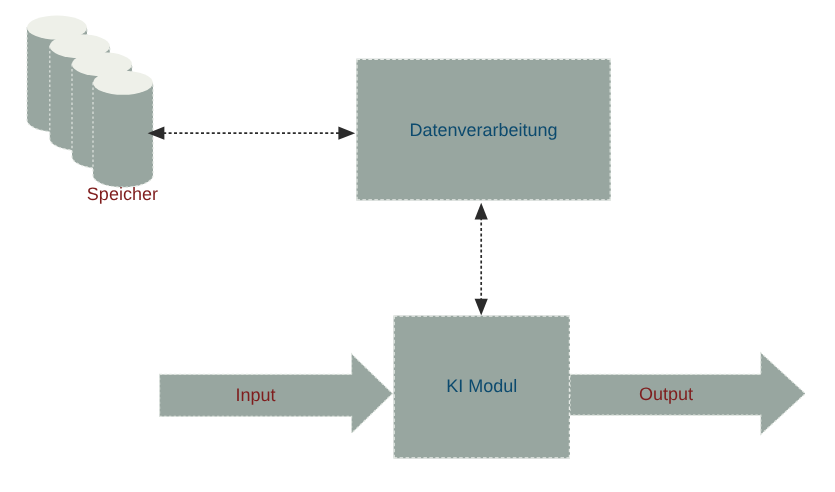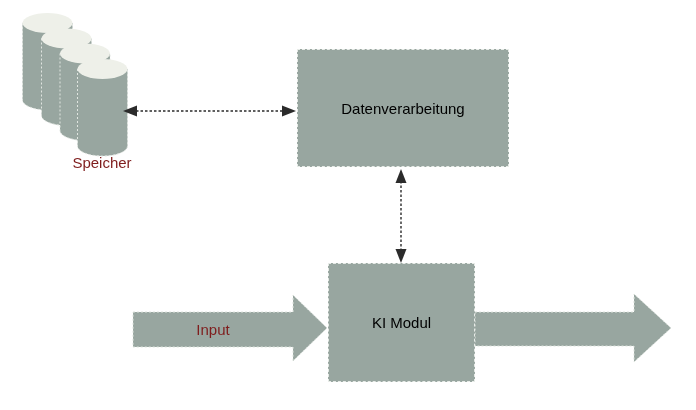--- a/index.html
+++ b/index.html
@@ -14,21 +14,21 @@
     background: #ffffff;
     overflow: hidden;
   }
   svg.layer { position: absolute; left: 0; top: 0; }
   .node {
     position: absolute;
     background: #98a6a0;
     border: 1px dashed #e7ebe7;
     box-sizing: border-box;
     display: flex; align-items: center; justify-content: center;
-    color: #000000;
+    color: #0c4a6e;
     font-size: 15px;
   }
   #node-dv { left: 297px; top: 49px;  width: 212px; height: 118px; }
   #node-ki { left: 328px; top: 263px; width: 147px; height: 119px; }
   .lbl {
     position: absolute;
     color: #7f1d1d;
     font-size: 15px;
     text-align: center;
   }
@@ -80,14 +80,15 @@
   </div>
 
   <div class="node" id="node-ki">
     <span>KI Modul</span>
   </div>
 
   <span class="lbl" id="lbl-speicher">Speicher</span>
 
   <span class="lbl" id="lbl-input">Input</span>
 
+  <span class="lbl" id="lbl-output">Output</span>
 
 </div>
 
 </body></html>

